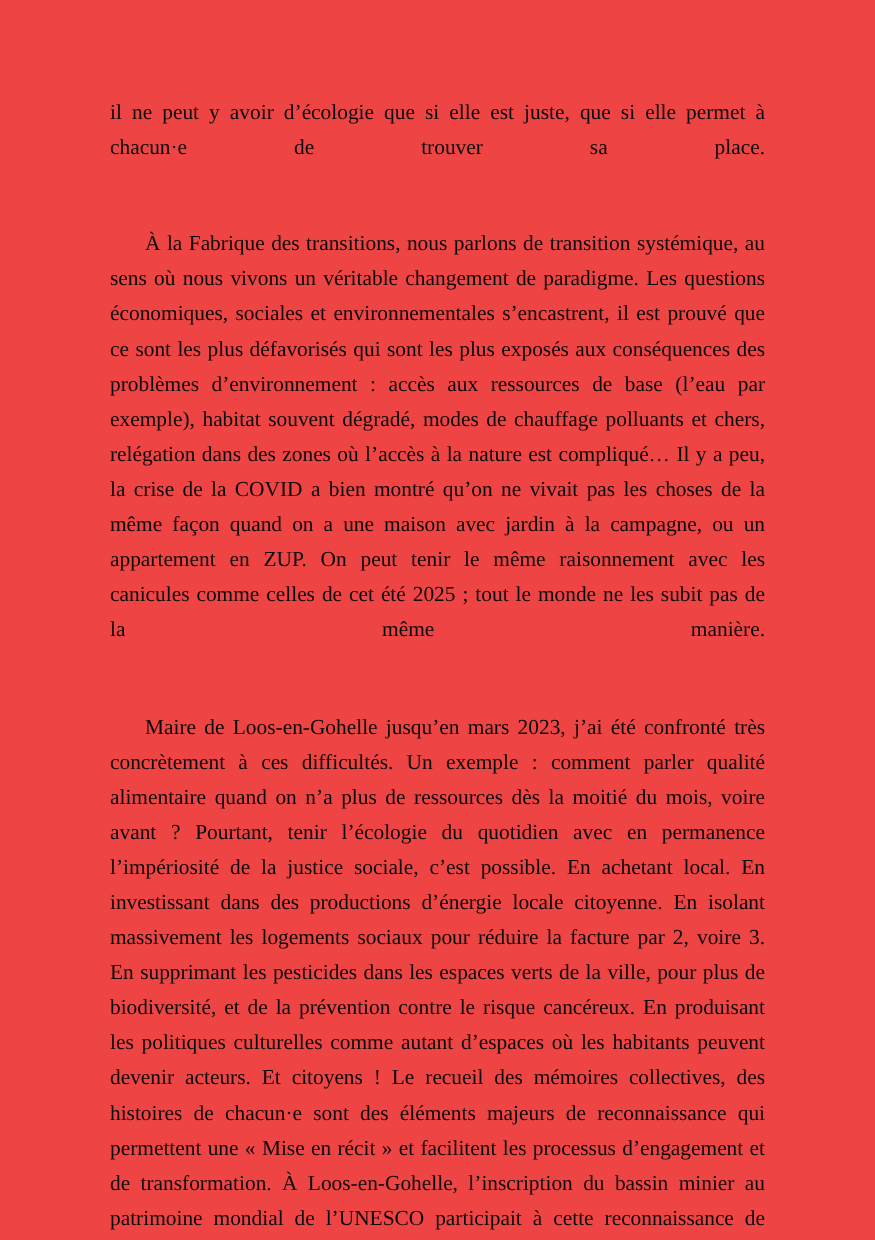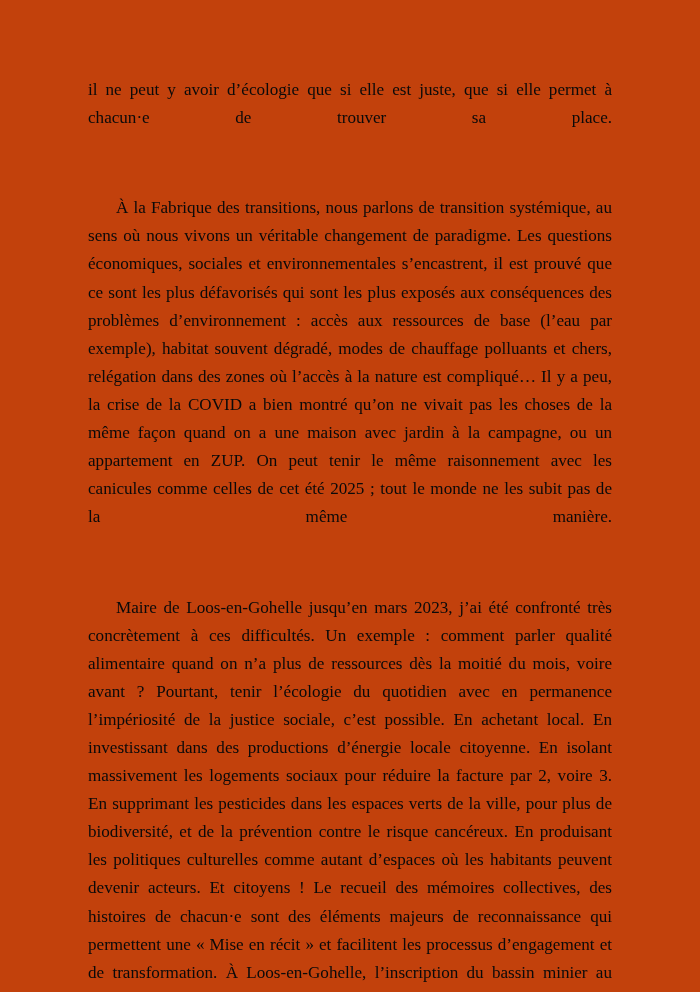--- a/index.html
+++ b/index.html
@@ -5,21 +5,21 @@
 <style>
   html, body {
     margin: 0;
     padding: 0;
     background: #ffffff;
   }
   .page {
     position: relative;
     width: 700px;
     height: 992px;
-    background: #c2410c;
+    background: #ef4444;
     overflow: hidden;
     box-sizing: border-box;
   }
   .text-column {
     position: absolute;
     left: 88px;
     top: 76px;
     width: 524px;
   }
   p.para {
@@ -31,21 +31,21 @@
     text-align: justify;
     text-justify: inter-word;
     hyphens: none;
     -webkit-hyphens: none;
     word-spacing: 0.02em;
   }
   p.para.indent {
     text-indent: 28px;
   }
   p.para.gap {
-    margin-top: 34px;
+    margin-top: 21px;
   }
   
   p.para::after {
     content: "";
     display: inline-block;
     width: 100%;
   }
 </style>
 </head>
 <body>

